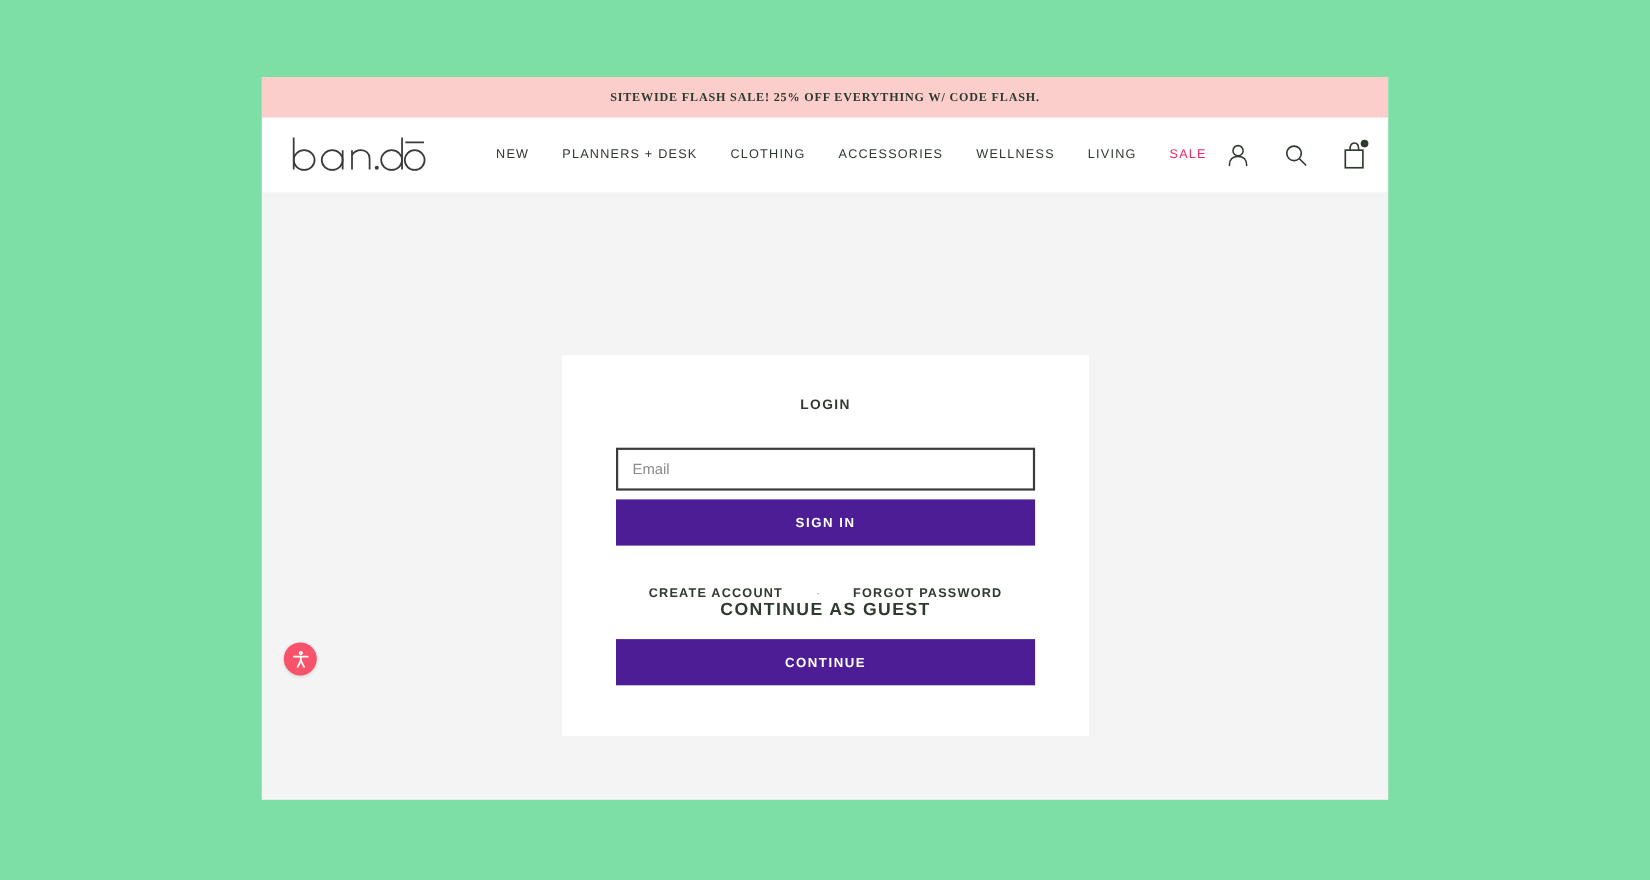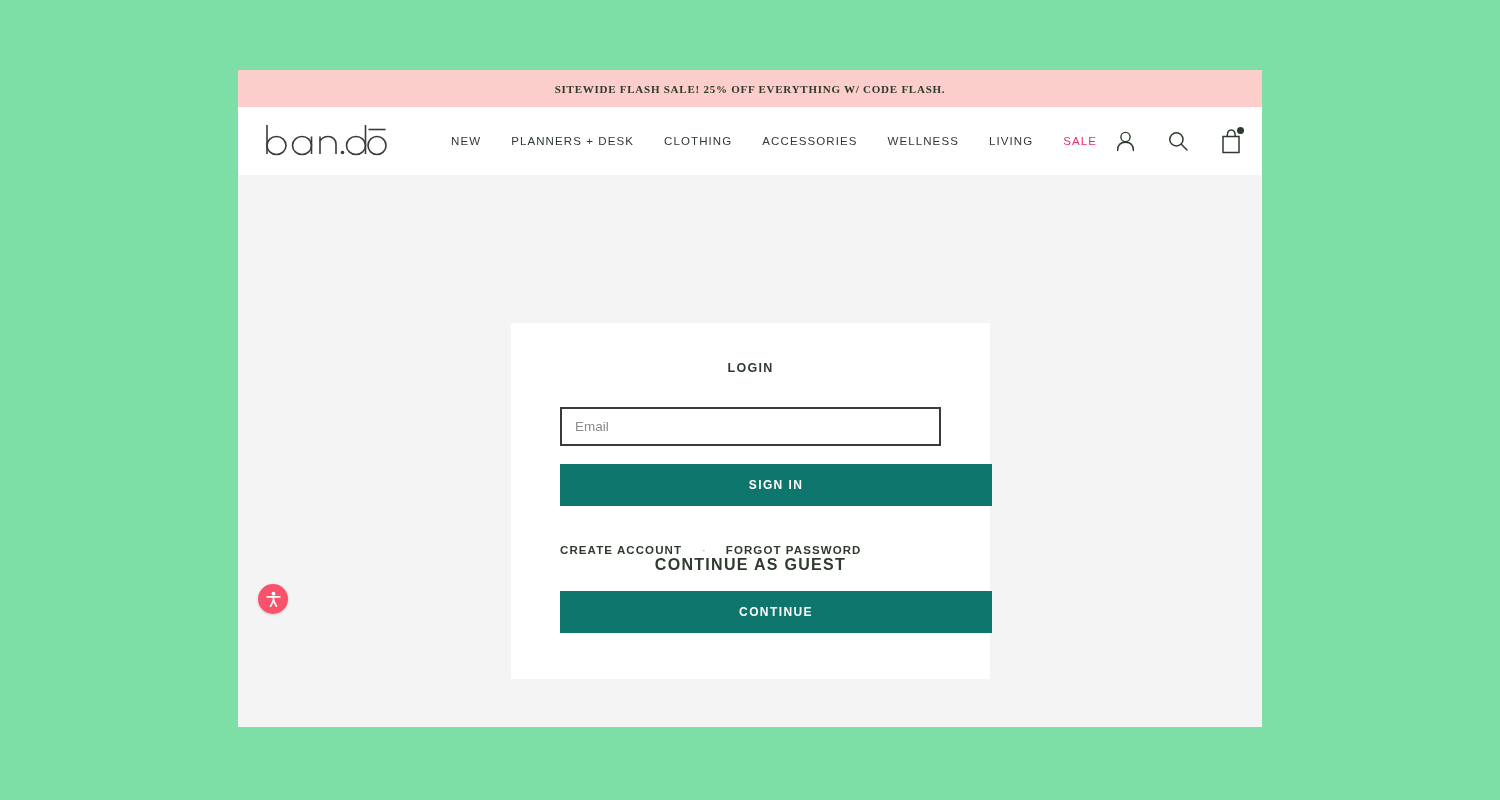--- a/index.html
+++ b/index.html
@@ -137,50 +137,50 @@
     width: 381px;
     height: 39px;
     border: 1px solid #d8d8d8;
     background: #ffffff;
     font-family: "Liberation Sans", sans-serif;
     font-size: 13.5px;
     color: #2f3a2e;
     padding: 0 13px;
     outline: none;
     display: block;
-    margin-bottom: 18px;
+    margin-bottom: 8px;
   }
   .field::placeholder { color: #8b8b8b; }
   .field.focused {
     border: 2px solid #3a3a3a;
   }
 
   .btn-primary {
-    width: 432px;
+    width: 381px;
     height: 42px;
-    background: #0f766e;
+    background: #4c1d95;
     border: none;
     color: #ffffff;
     font-family: "Liberation Sans", sans-serif;
     font-size: 12px;
     font-weight: bold;
     letter-spacing: 1.4px;
     text-transform: uppercase;
     cursor: pointer;
     display: flex;
     align-items: center;
     justify-content: center;
   }
 
   .sub-links {
     margin-top: 38px;
     display: flex;
     align-items: center;
-    justify-content: flex-start;
-    gap: 7px;
+    justify-content: center;
+    gap: 17px;
   }
   .sub-links a {
     font-size: 11.5px;
     font-weight: bold;
     letter-spacing: 1.1px;
     color: #2f3a2e;
     text-decoration: none;
     text-transform: uppercase;
   }
   .sub-links .dot {

